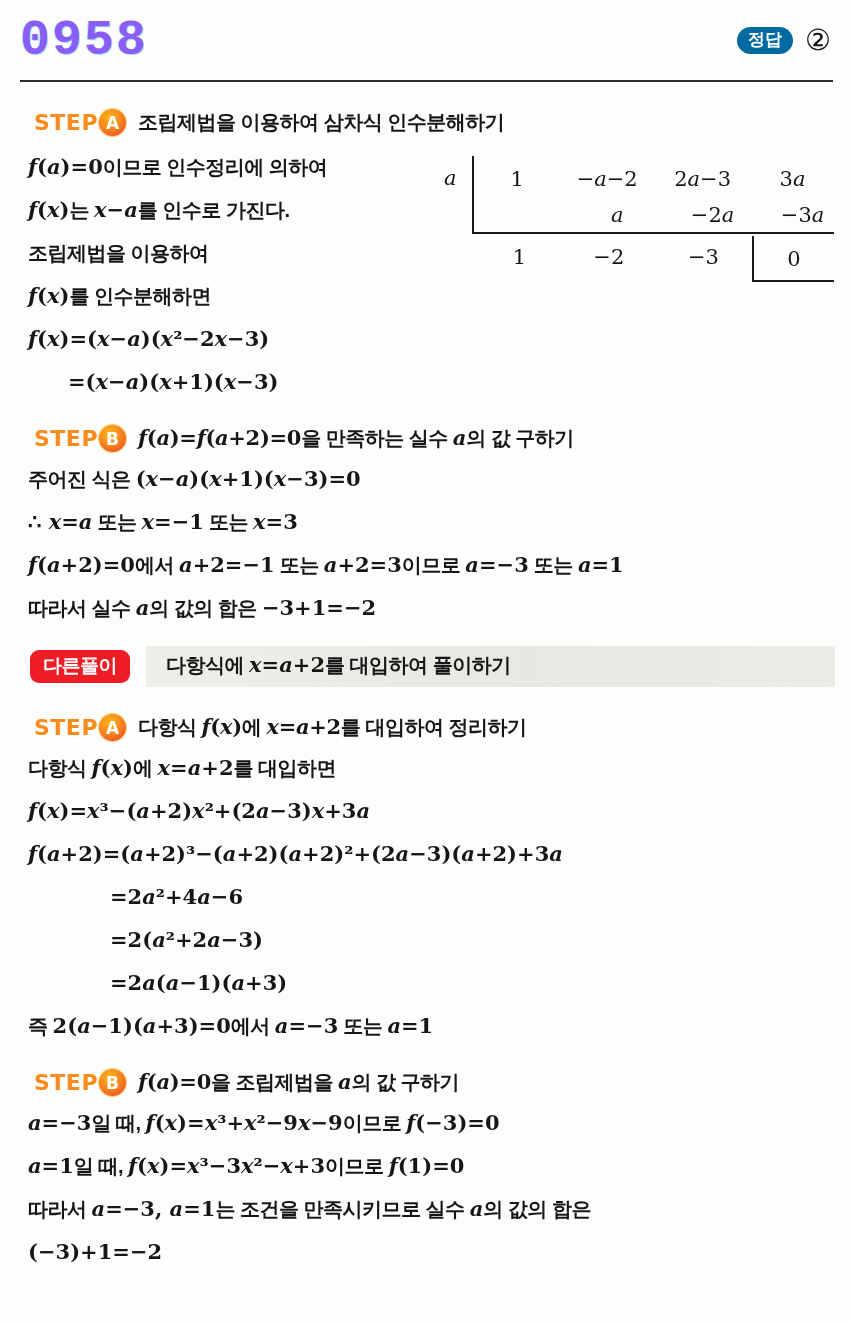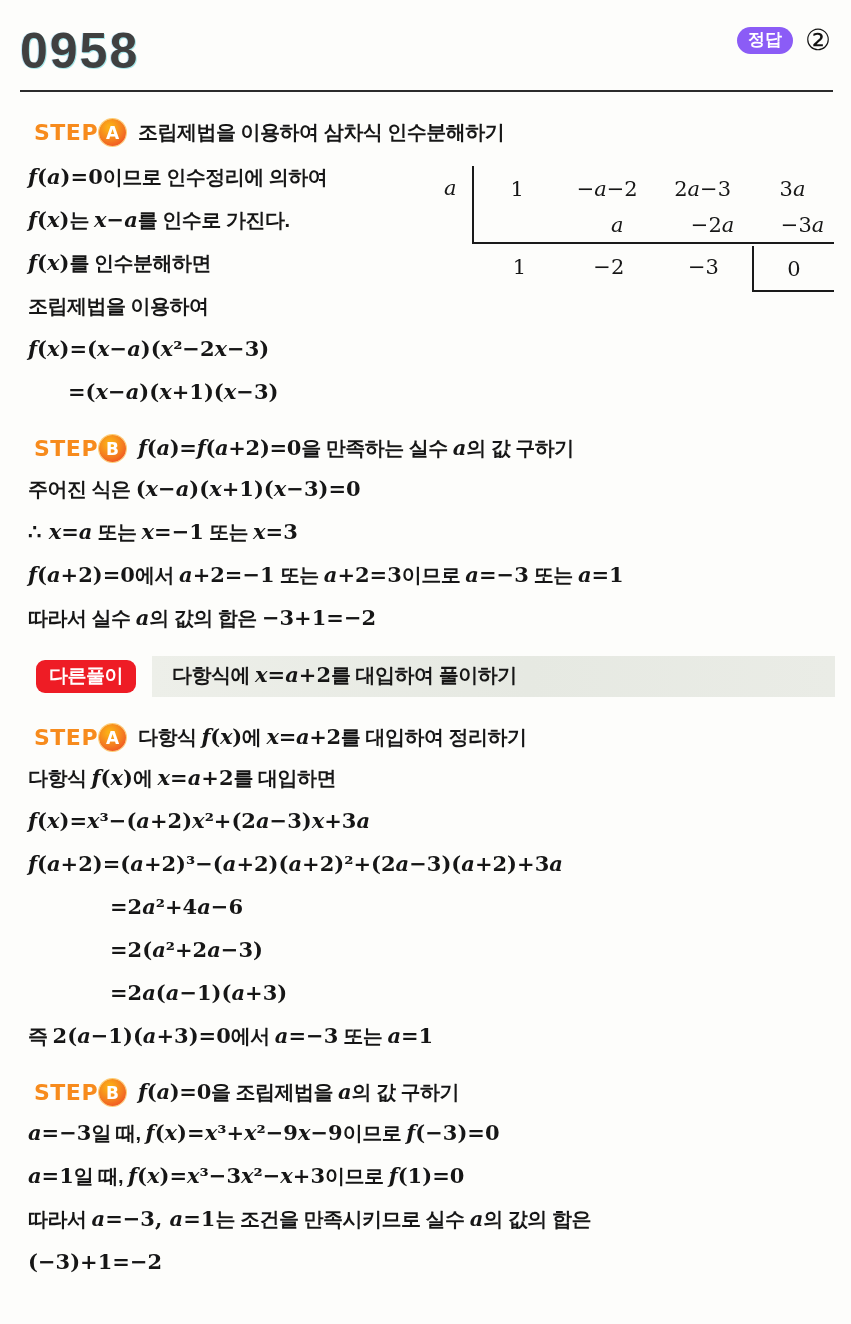--- a/index.html
+++ b/index.html
@@ -8,29 +8,28 @@
     width:851px; height:1324px; overflow:hidden;
     font-family:"Liberation Sans", sans-serif;
     color:#161616;
     background:#fdfdfb;
   }
   .page { padding:16px 16px 0 28px; }
 
   
   .hdr { display:flex; justify-content:space-between; align-items:flex-start; margin-left:-8px; }
   .pnum {
-    font-family:Liberation Sans, sans-serif;
+    font-family:Liberation Mono, monospace;
     font-size:50px; font-weight:800; letter-spacing:2px; line-height:1;
-    color:#404040;
+    color:#8b5cf6;
     text-shadow:1px 1px 0 rgba(0,190,200,0.35), -1px 0 0 rgba(0,150,220,0.25);
-    margin-top:10px;
   }
   .answer { display:flex; align-items:center; gap:12px; margin-top:10px; margin-right:4px; }
   .ans-badge {
-    background:#8b5cf6; color:#fff; font-size:17px; font-weight:bold;
+    background:#0369a1; color:#fff; font-size:17px; font-weight:bold;
     padding:4px 11px 6px; border-radius:15px; line-height:1;
   }
   .ans-choice { font-size:29px; line-height:1; color:#111; }
   .rule { border:none; border-top:2.5px solid #2c2c2c; margin:14px 2px 0 -8px; }
 
   
   .sec-hdr { display:flex; align-items:center; margin:27px 0 0 6px; }
   .step-word {
     font-family:"DejaVu Sans", sans-serif;
     color:#f78b1d; font-size:22px; font-weight:bold; letter-spacing:0.5px;
@@ -75,21 +74,21 @@
   .synth-bot { display:flex; }
   .synth-spacer { width:34.5px; flex-shrink:0; }
   .synth-bot .srow { flex:1; }
   .scell.boxed {
     border-left:2.5px solid #1a1a1a;
     border-bottom:2.5px solid #1a1a1a;
     padding-bottom:8px; margin-top:2px;
   }
 
   
-  .alt-row { display:flex; align-items:center; margin-top:22px; margin-left:8px; }
+  .alt-row { display:flex; align-items:center; margin-top:22px; margin-left:2px; }
   .alt-badge {
     background:#ee1c25; color:#fff; font-weight:bold; font-size:19px;
     padding:6px 13px 8px; border-radius:9px; line-height:1; flex-shrink:0;
     letter-spacing:-0.5px;
   }
   .alt-band {
     flex:1; margin-left:16px; padding:6px 0 8px 20px;
     background:linear-gradient(90deg, #edefe9 0%, #e6e9e2 55%, #eaece6 100%);
   }
   .alt-band .k { font-weight:bold; }
@@ -114,22 +113,22 @@
   <div class="sec-hdr">
     <span class="step-word">STEP</span>
     <span class="step-circle">A</span>
     <span class="sec-title"><span class="k">조립제법을 이용하여 삼차식 인수분해하기</span></span>
   </div>
 
   <div class="a1-body">
     <div class="a1-left lines">
         <div class="line"><span class="m"><i>f</i>(<i>a</i>)=0</span><span class="k">이므로 인수정리에 의하여</span></div>
         <div class="line"><span class="m"><i>f</i>(<i>x</i>)</span><span class="k">는 </span><span class="m"><i>x</i>−<i>a</i></span><span class="k">를 인수로 가진다.</span></div>
+        <div class="line"><span class="k">조립제법을 이용하여</span></div>
         <div class="line"><span class="m"><i>f</i>(<i>x</i>)</span><span class="k">를 인수분해하면</span></div>
-        <div class="line"><span class="k">조립제법을 이용하여</span></div>
         <div class="line"><span class="m"><i>f</i>(<i>x</i>)=(<i>x</i>−<i>a</i>)(<i>x</i>²−2<i>x</i>−3)</span></div>
         <div class="line" style="padding-left: 40px;"><span class="m">=(<i>x</i>−<i>a</i>)(<i>x</i>+1)(<i>x</i>−3)</span></div>
       </div>
 
     <div class="synth">
       <div class="synth-top">
         <div class="synth-div m"><i>a</i></div>
         <div class="synth-cols">
           <div class="srow r1">
             <span class="scell m">1</span>

